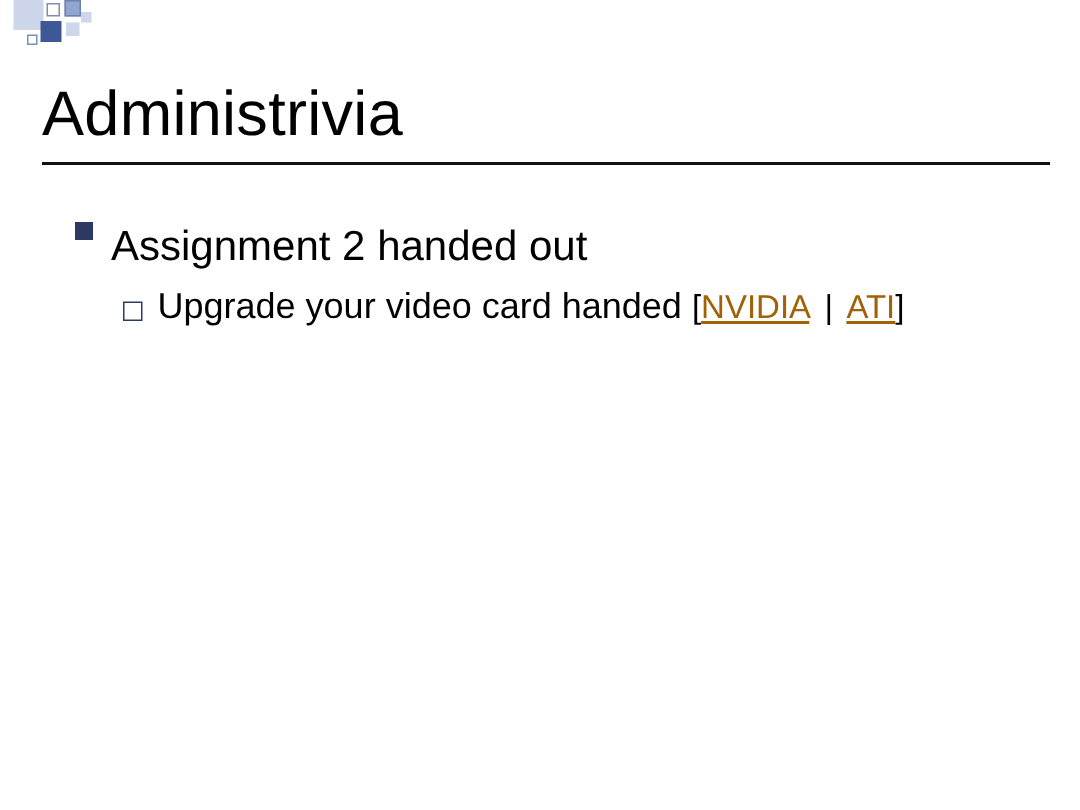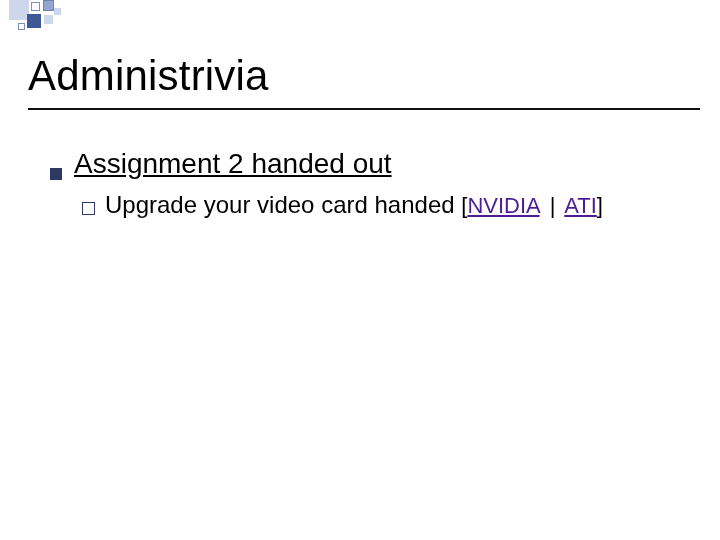--- a/index.html
+++ b/index.html
@@ -50,24 +50,23 @@
     border-top: 2px solid #111;
   }
   .body {
     position: absolute;
     left: 50px;
     top: 148px;
     right: 40px;
   }
   .lvl1 {
     display: flex;
-    align-items: flex-end;
+    align-items: flex-start;
     font-size: 28px;
     margin-bottom: 10px;
-    text-decoration: underline;
   }
   .lvl1 .bullet {
     width: 12px;
     height: 12px;
     background: #2c3a63;
     margin-right: 12px;
     flex: 0 0 auto;
   }
   .lvl2 {
     display: flex;
@@ -86,21 +85,21 @@
     position: relative;
     top: 2px;
   }
   .lvl2 .text {
     line-height: 1.25;
   }
   .links {
     font-size: 22px;
   }
   .lnk {
-    color: #4c1d95;
+    color: #a16207;
     text-decoration: underline;
     cursor: pointer;
   }
   .sep {
     color: #000;
     margin: 0 4px;
   }
   .br-open, .br-close {
     color: #000;
   }

